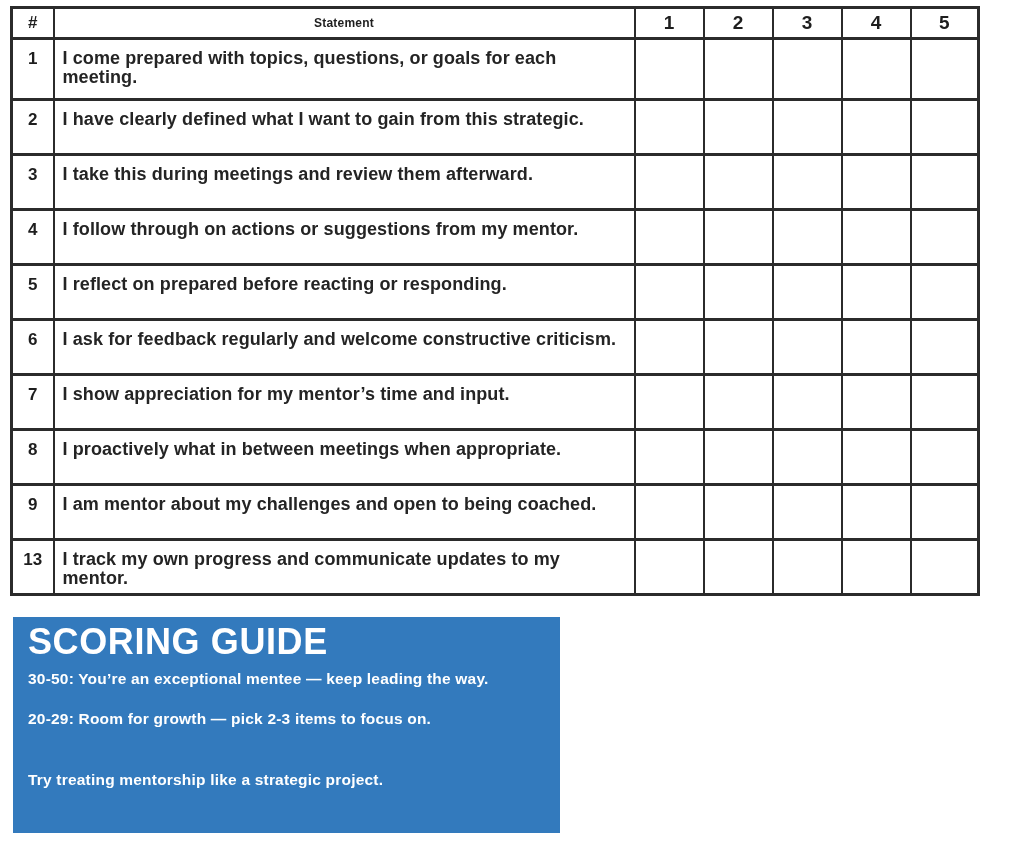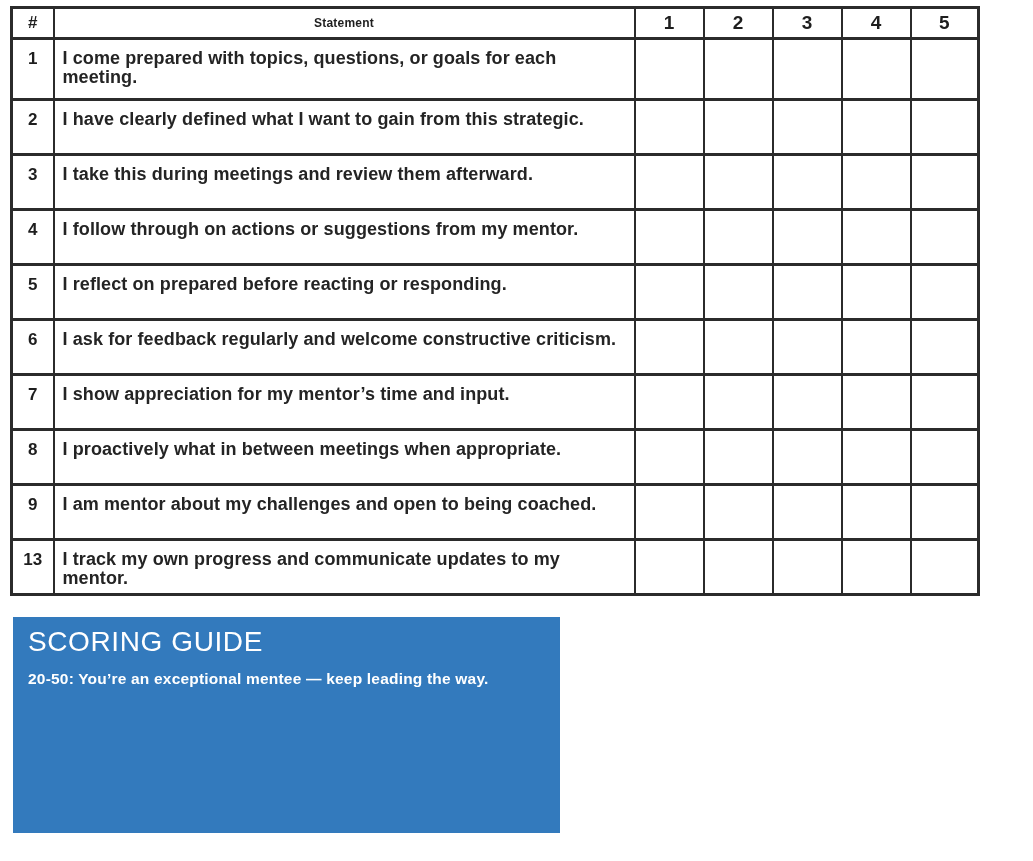--- a/index.html
+++ b/index.html
@@ -79,23 +79,23 @@
     top: 617px;
     width: 547px;
     height: 216px;
     background: #337abd;
     color: #ffffff;
     box-sizing: border-box;
     padding: 10px 14px 0 15px;
   }
   .scoring h2 {
     margin: 0;
-    font-size: 28px;
+    font-size: 36px;
     line-height: 30px;
-    font-weight: normal;
+    font-weight: bold;
     letter-spacing: 0.6px;
   }
   .scoring p {
     margin: 19px 0 0 0;
     font-size: 15.5px;
     font-weight: bold;
     line-height: 21px;
     letter-spacing: 0.2px;
   }
   .scoring p:first-of-type { margin-top: 11px; }
@@ -216,18 +216,19 @@
           <td class="cell-rating"></td>
           <td class="cell-rating"></td>
           <td class="cell-rating"></td>
         </tr>
       </tbody>
   </table>
 
   <section class="scoring">
     <h2>SCORING GUIDE</h2>
     <div>
-        <p><span>20-50: You’re an exceptional mentee — keep leading the way.</span></p>
-        <p><br></p>
+        <p><span>30-50: You’re an exceptional mentee — keep leading the way.</span></p>
+        <p><span>20-29: Room for growth — pick 2-3 items to focus on.</span></p>
+        <p><br><span>Try treating mentorship like a strategic project.</span></p>
       </div>
   </section>
 
 </div>
 
 </body></html>

